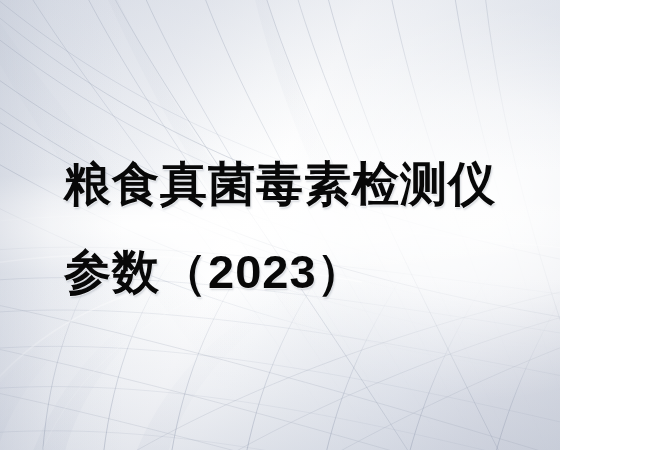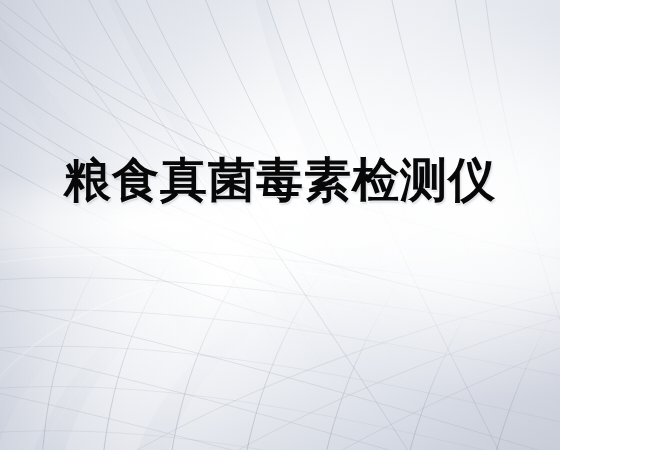--- a/index.html
+++ b/index.html
@@ -6,21 +6,21 @@
   html, body {
     margin: 0;
     padding: 0;
     background: #ffffff;
   }
   #banner {
     position: relative;
     width: 560px;
     height: 450px;
     overflow: hidden;
-    font-family: Liberation Mono, monospace;
+    font-family: Liberation Sans, sans-serif;
     background: #fef9c3;
     user-select: none;
   }
   
   .bg-layer {
     position: absolute;
     inset: 0;
     width: 100%;
     height: 100%;
     pointer-events: none;
@@ -209,15 +209,16 @@
   </svg>
 
   <div class="bg-layer" id="bg-glow-right"></div>
   <div class="bg-layer" id="bg-glow-sweep"></div>
   <div class="bg-layer" id="bg-shade-top"></div>
   <div class="bg-layer" id="bg-shade-bottom"></div>
   <div class="bg-layer" id="bg-vignette-left"></div>
 
   <div id="title-block">
     <div class="title-line">粮食真菌毒素检测仪</div>
+    <div class="title-line">参数（2023）</div>
   </div>
 
 </div>
 
 </body></html>

